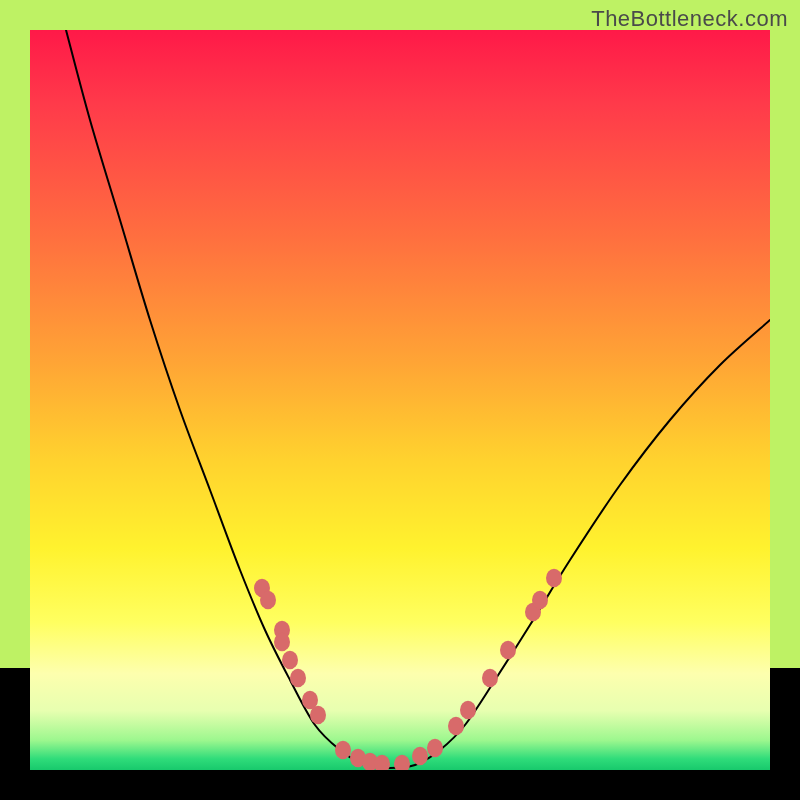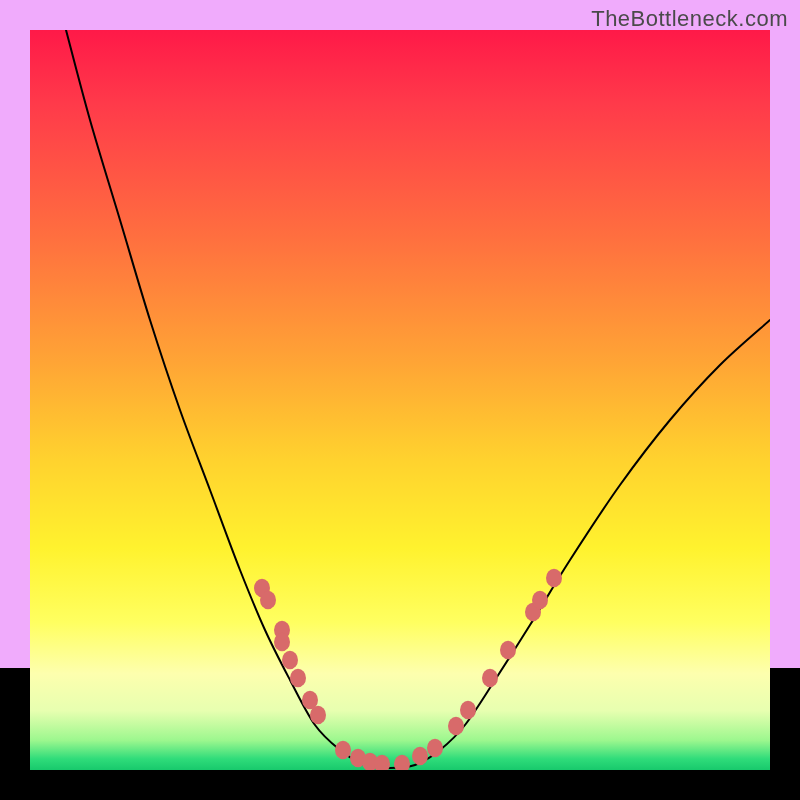--- a/index.html
+++ b/index.html
@@ -8,21 +8,21 @@
     width: 800px;
     height: 800px;
     overflow: hidden;
     font-family: Arial, Helvetica, sans-serif;
     background: #000;
   }
   .stage {
     position: relative;
     width: 800px;
     height: 668px;
-    background: #f0abfc;
+    background: #bef264;
   }
   .watermark {
     position: absolute;
     top: 6px;
     right: 12px;
     color: #4a4a4a;
     font-size: 22px;
     font-weight: 400;
     letter-spacing: 0.5px;
     z-index: 10;

